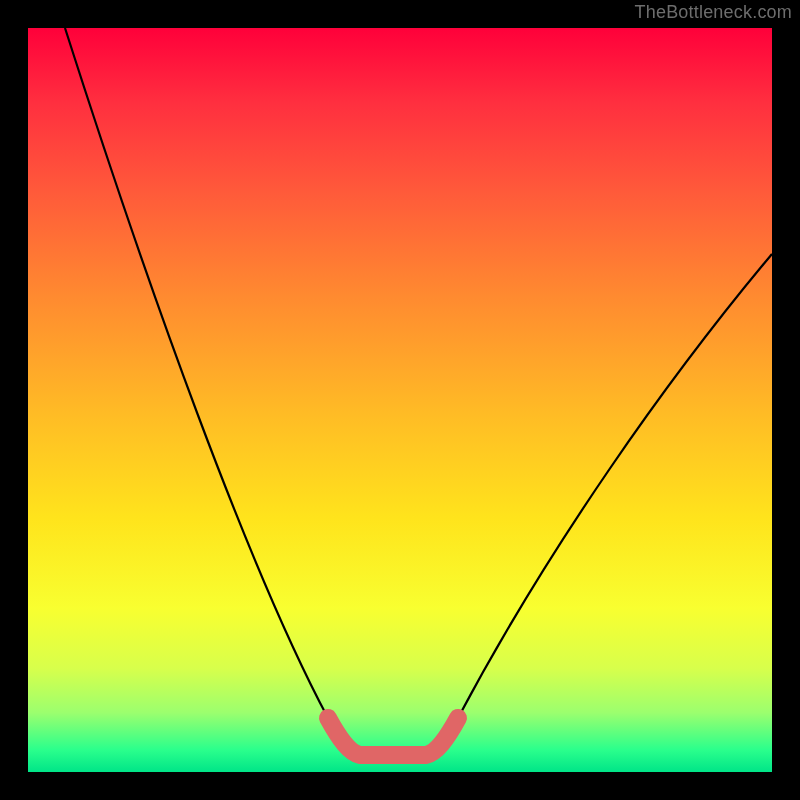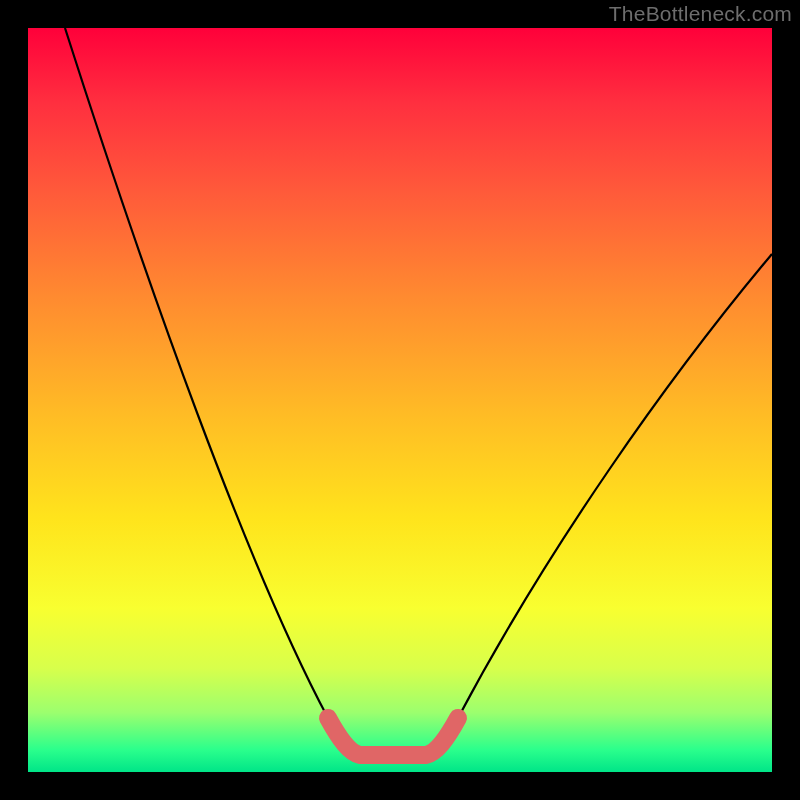--- a/index.html
+++ b/index.html
@@ -37,21 +37,21 @@
       #9cff6e 92%,
       #2bff8c 97%,
       #00e588 100%
     );
   }
   .watermark {
     position: absolute;
     top: 2px;
     right: 8px;
     color: #6d6d6d;
-    font-size: 21px;
+    font-size: 18px;
     font-weight: 500;
     letter-spacing: 0.2px;
     user-select: none;
   }
   svg.curves {
     position: absolute;
     inset: 0;
     width: 100%;
     height: 100%;
     overflow: visible;

